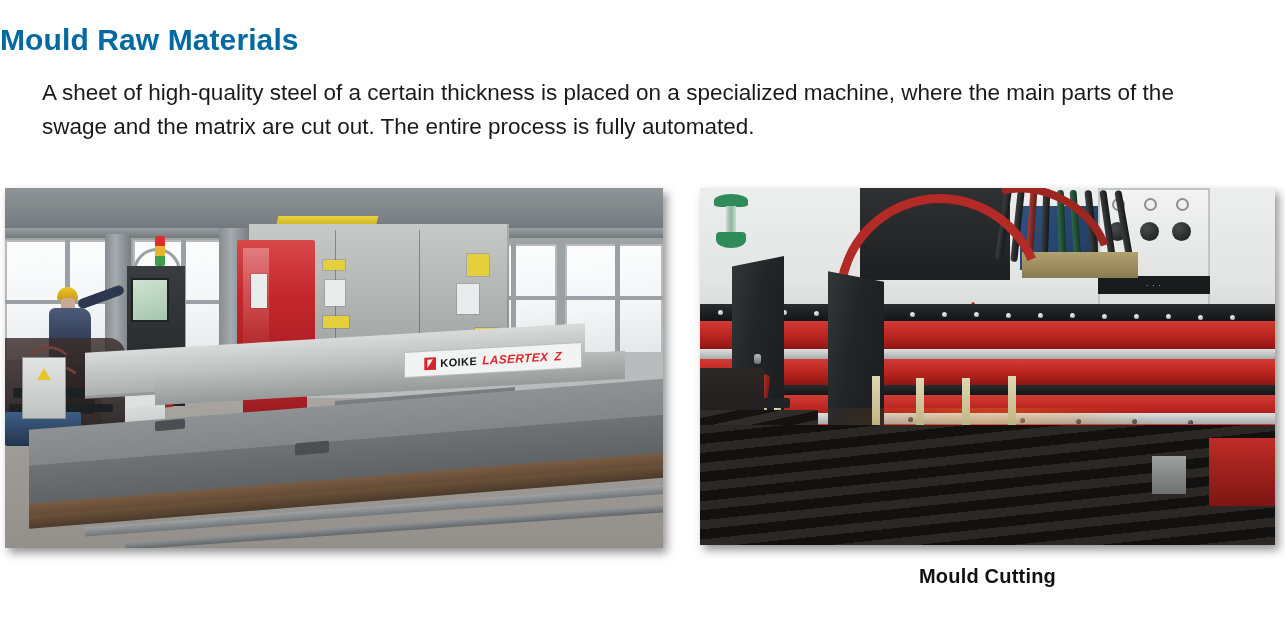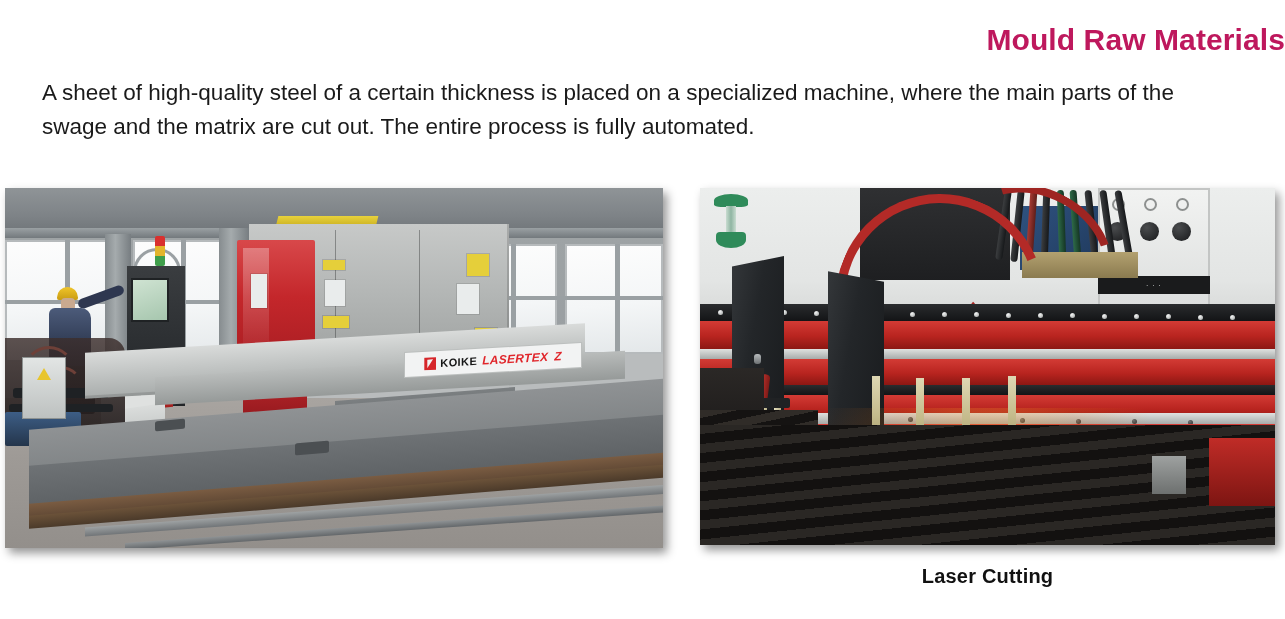--- a/index.html
+++ b/index.html
@@ -14,22 +14,22 @@
     font-family: "Liberation Sans", sans-serif;
     overflow: hidden;
   }
 
   
   .page-title {
     position: absolute;
     top: 23px;
     left: 0;
     width: 1285px;
-    text-align: right;
-    color: #be185d;
+    text-align: left;
+    color: #0369a1;
     font-size: 30px;
     font-weight: bold;
     letter-spacing: 0.1px;
     line-height: 34px;
   }
 
   .intro-text {
     position: absolute;
     top: 76px;
     left: 42px;
@@ -772,16 +772,16 @@
 
         <div class="fc-dark-left"></div>
         <div class="fc-slats-left"></div>
         <div class="fc-slats"></div>
         <div class="fc-red-right"></div>
         <div class="fc-box-gray" style="left:452px;top:268px;width:34px;height:38px;"></div>
 
       </div>
     </div>
 
-    <div class="caption">Laser Cutting</div>
+    <div class="caption">Mould Cutting</div>
   </div>
 
 </div>
 
 </body></html>

